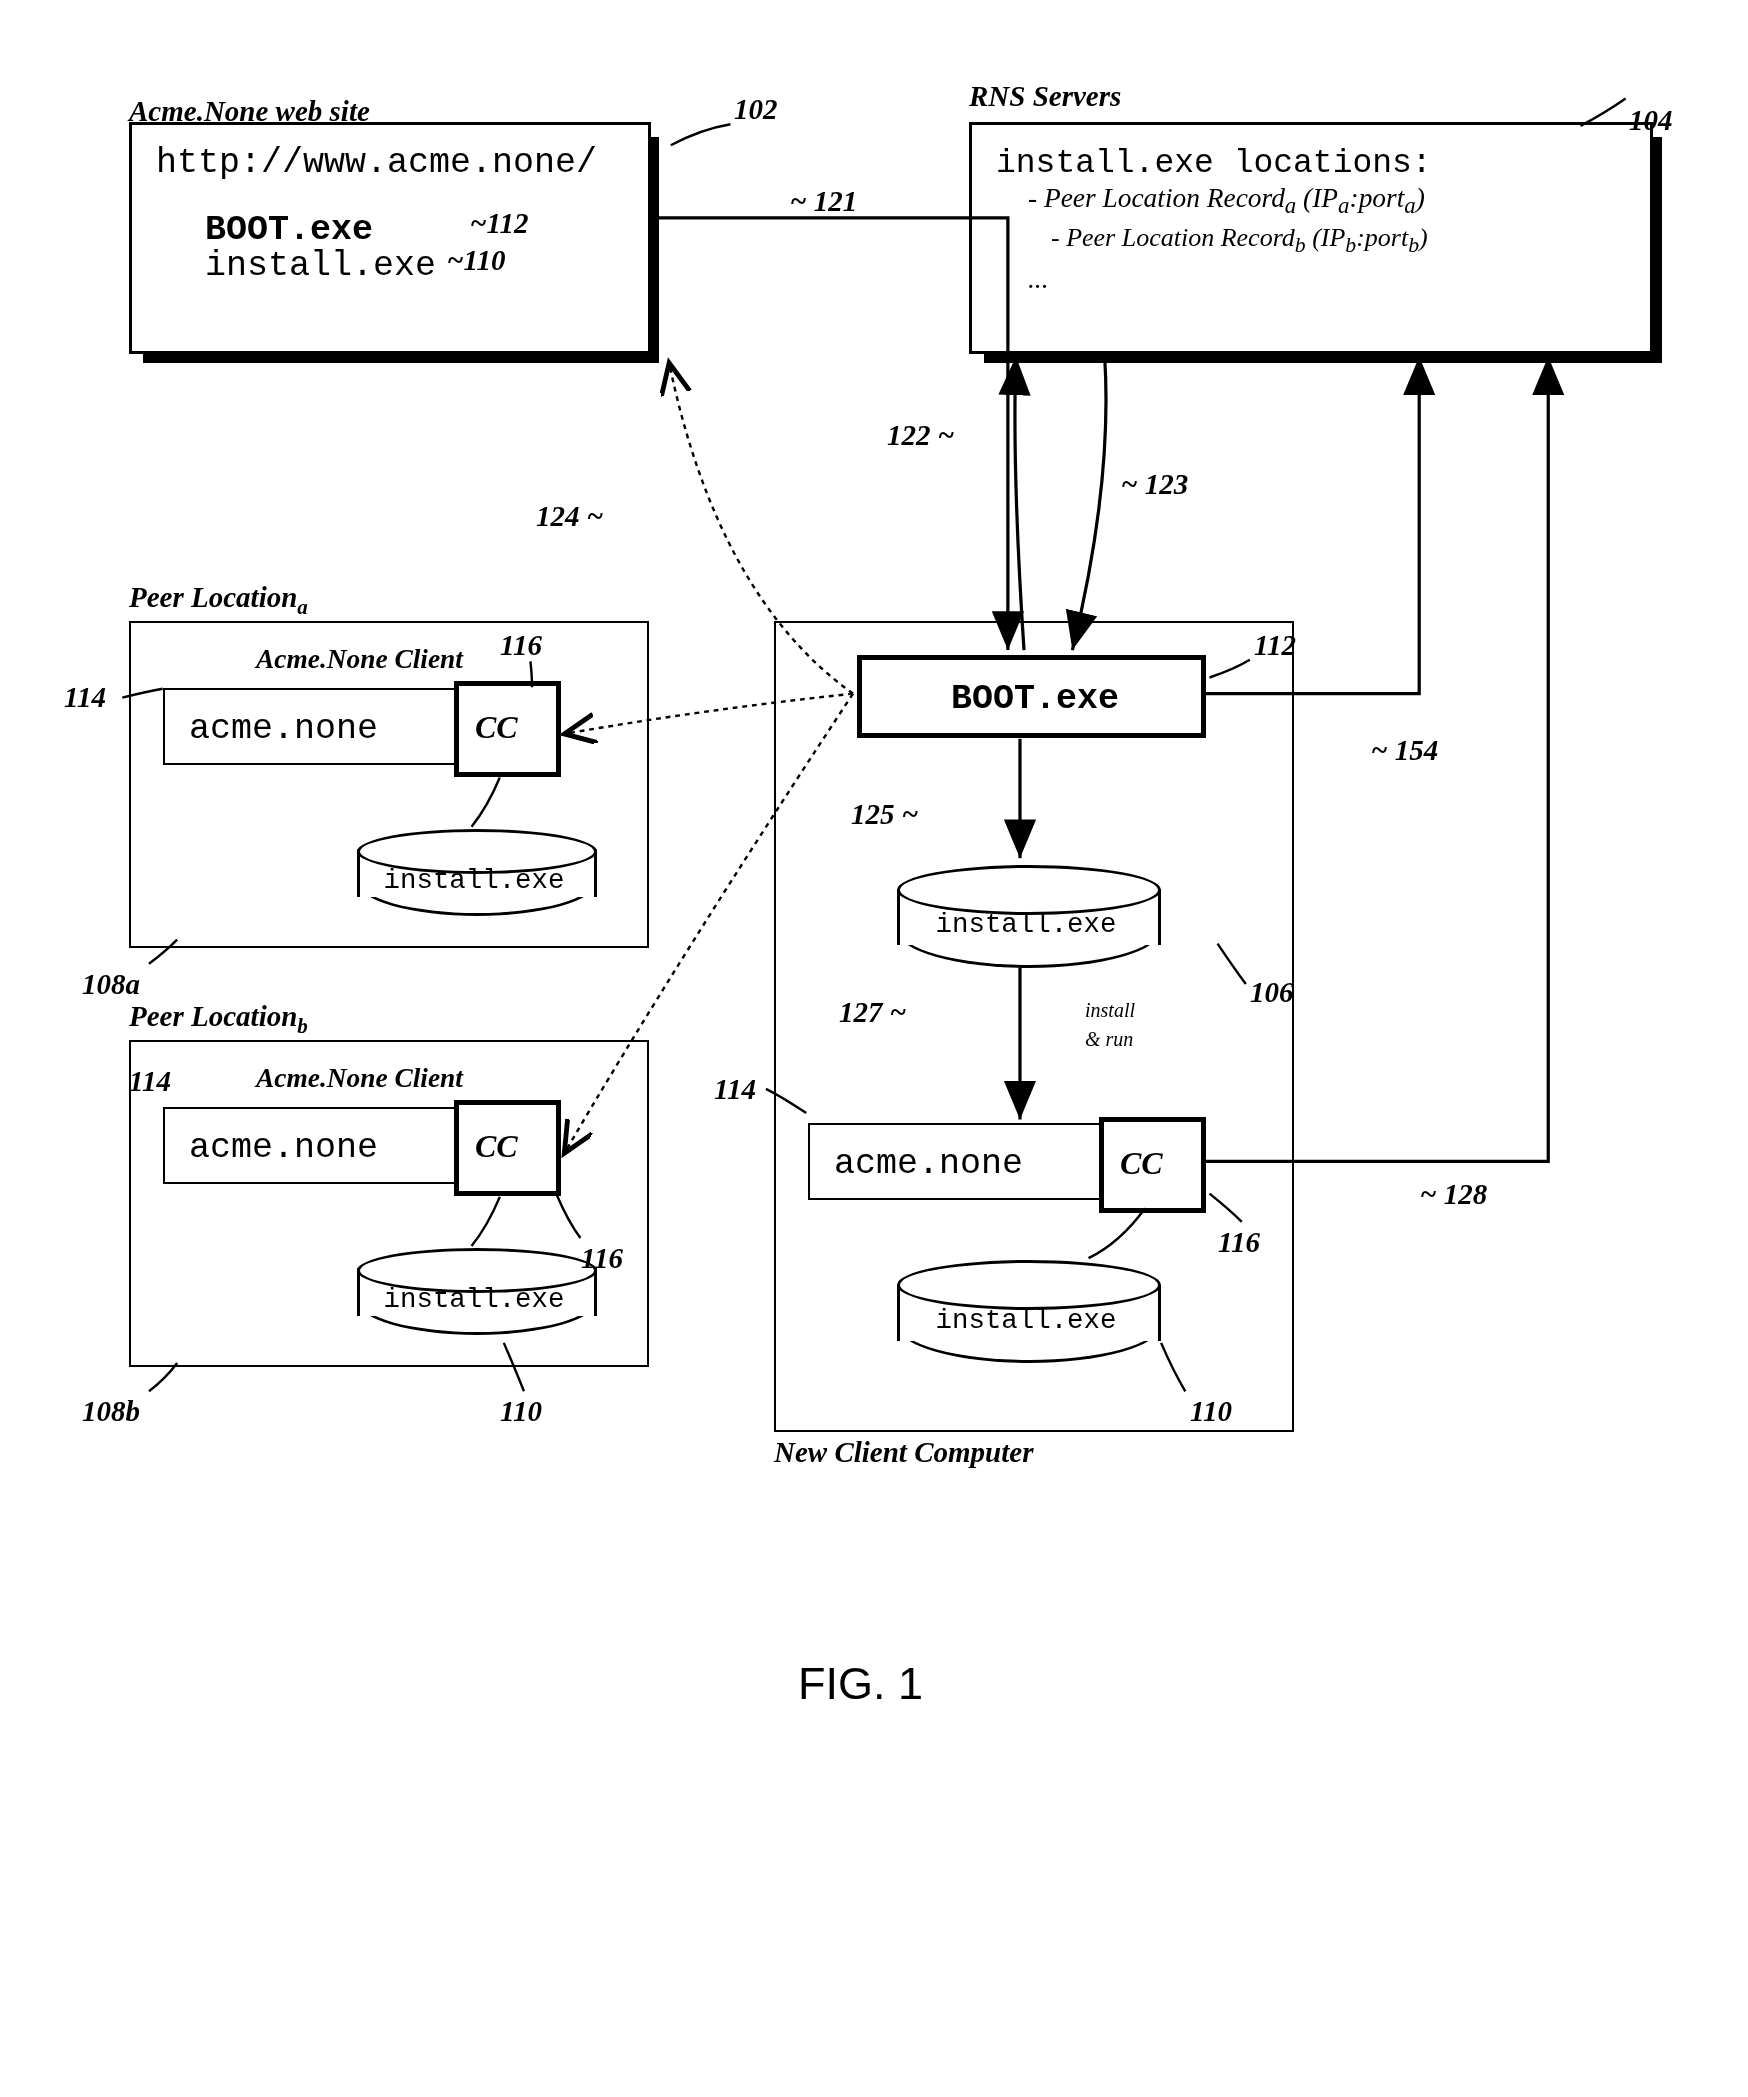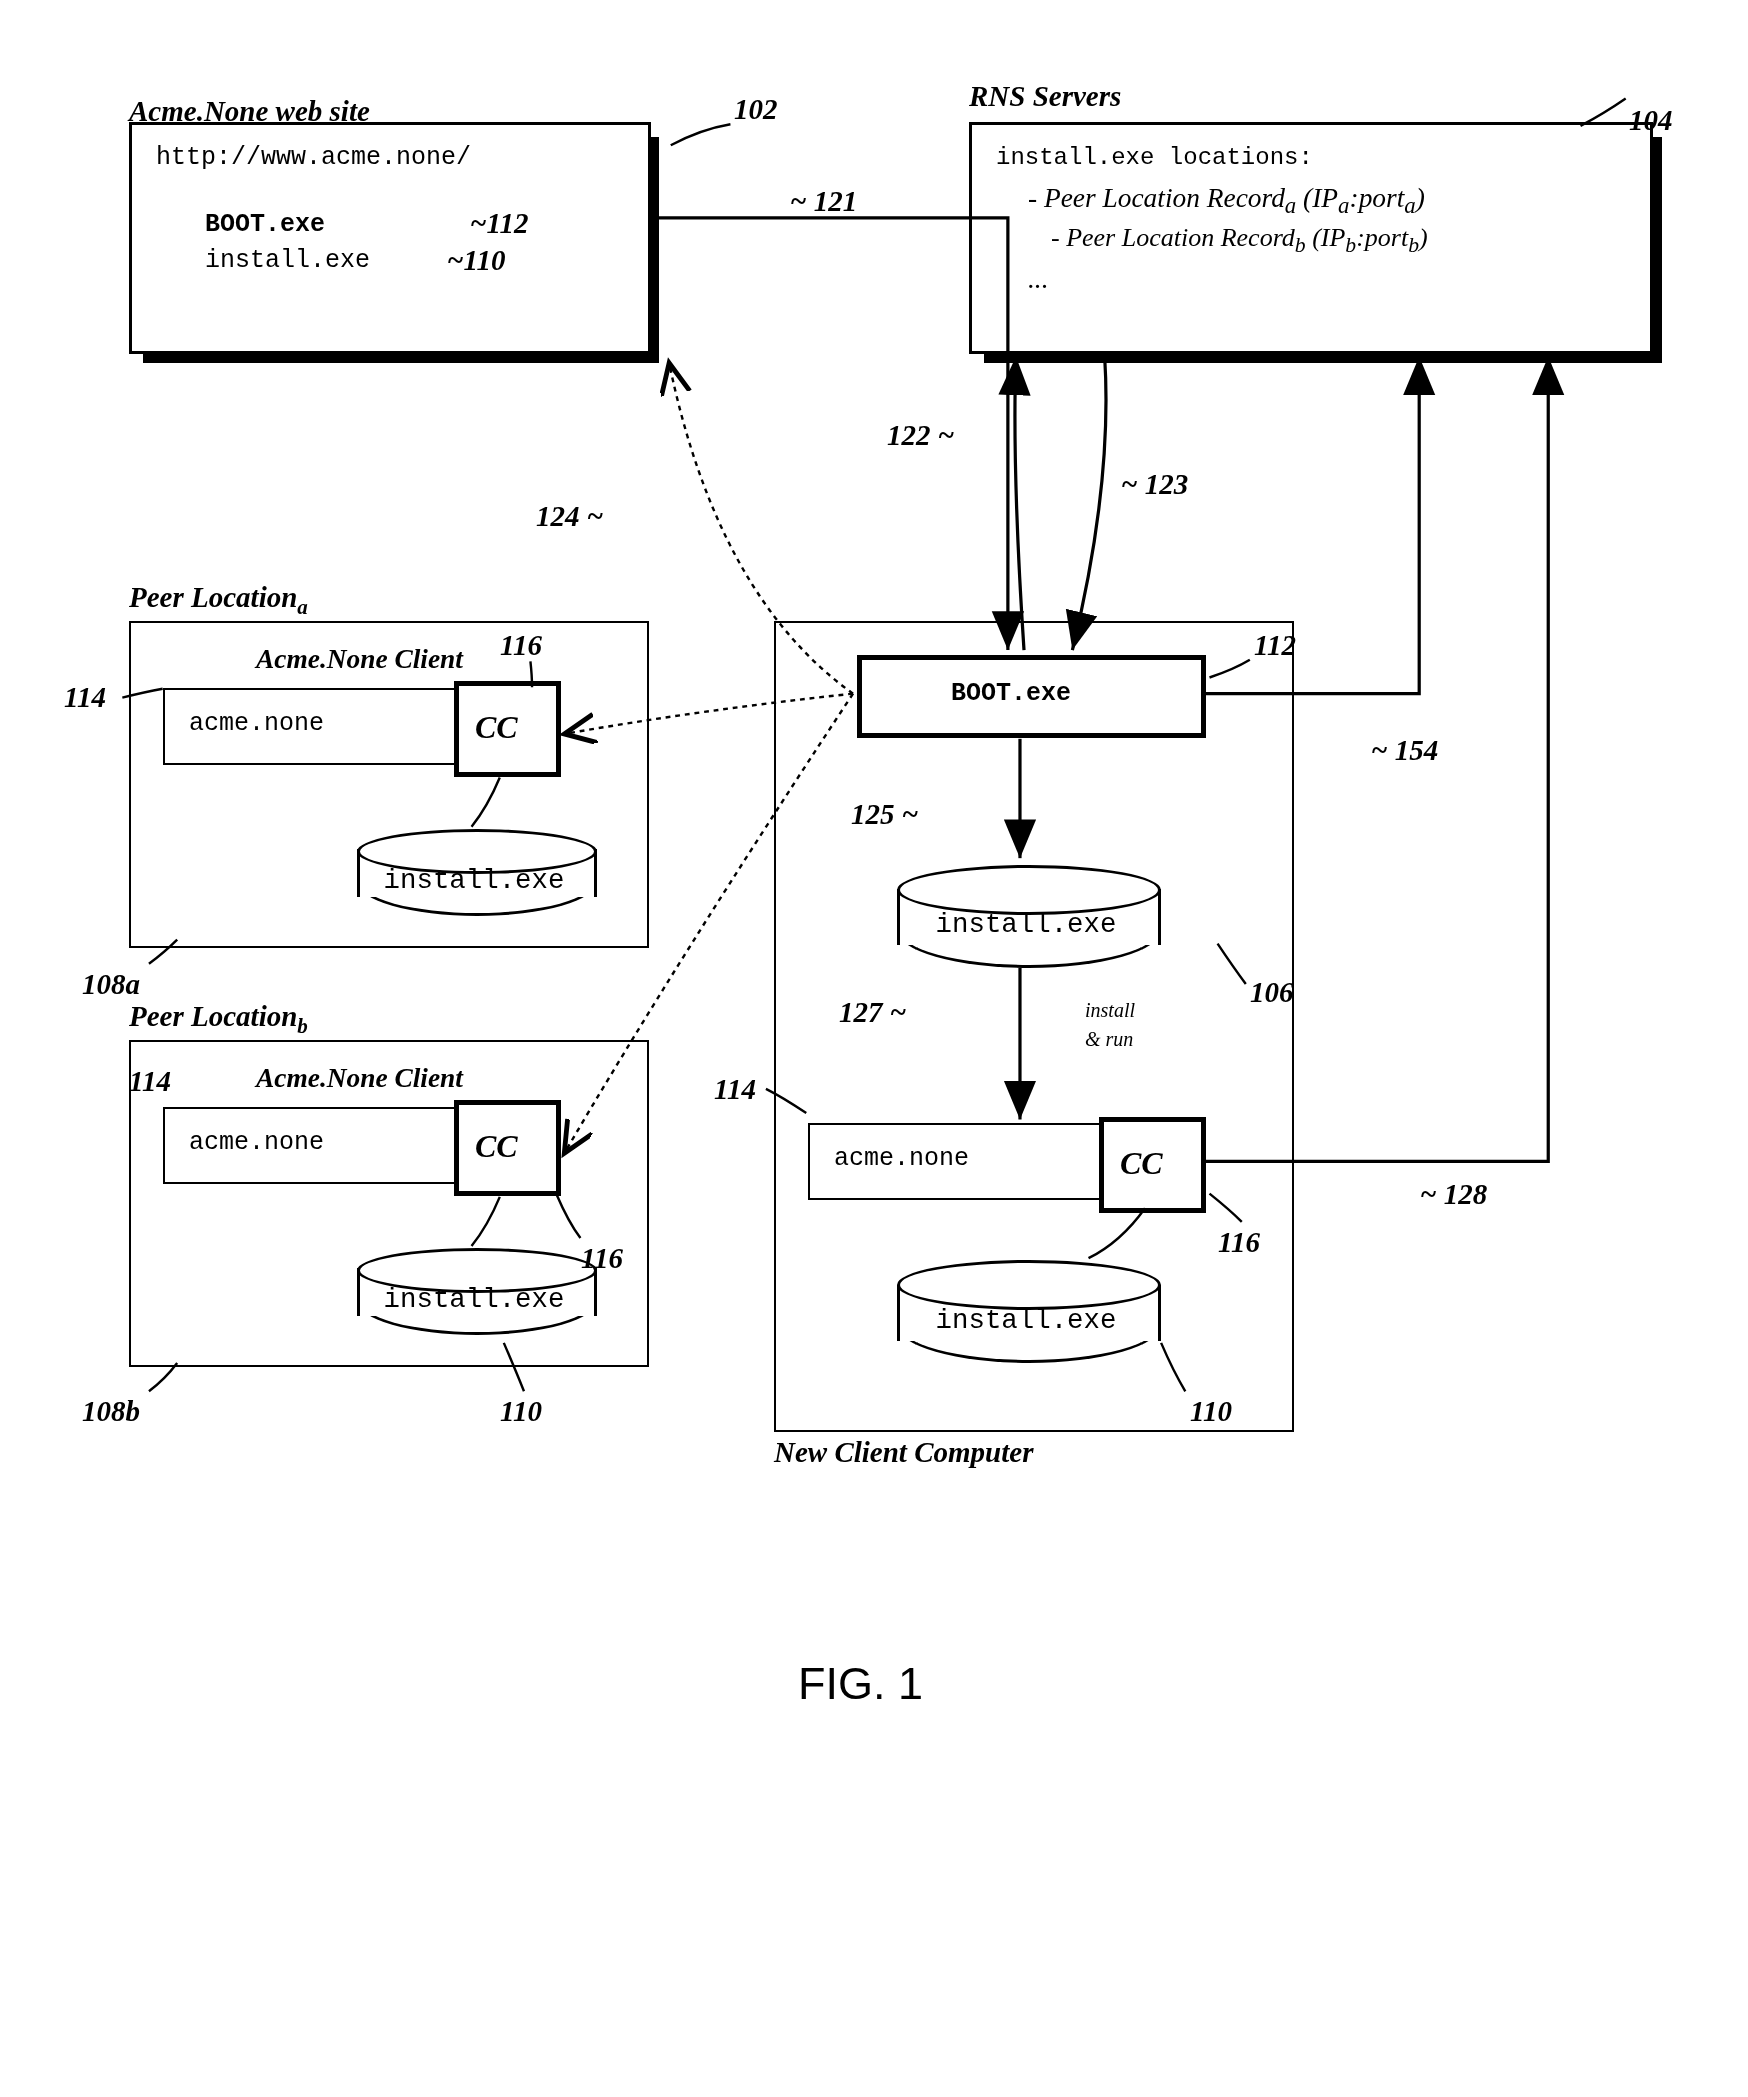--- a/index.html
+++ b/index.html
@@ -32,21 +32,21 @@
     position: absolute;
     font-style: italic;
     font-weight: bold;
     font-size: 29px;
   }
   .mono {
     font-family: 'Courier New', monospace;
   }
   .inner-text {
     font-family: 'Courier New', monospace;
-    font-size: 25px;
+    font-size: 35px;
   }
   .cyl-body {
     position: absolute;
     border-left: 3.2px solid #000;
     border-right: 3.2px solid #000;
     background: #fff;
   }
   .cyl-ellipse {
     position: absolute;
     border: 3.2px solid #000;
@@ -88,21 +88,21 @@
     <div class="inner-text" style="position:absolute; left:73px; top:85px; font-weight:bold;">BOOT.exe</div>
     <div class="inner-text" style="position:absolute; left:73px; top:121px;">install.exe</div>
     <div class="ref" style="left:315px; top:82px;margin-left:23px;">~112</div>
     <div class="ref" style="left:315px; top:119px;">~110</div>
   </div>
   <div class="label" style="left:97px; top:48px;margin-top:15px;">Acme.None web site</div>
   <div class="ref" style="left:702px; top:61px;">102</div>
 
   <div class="shadow" style="left:952px; top:105px; width:678px; height:226px;"></div>
   <div class="shadow-box" style="left:937px; top:90px; width:678px; height:226px;">
-    <div style="position:absolute; left:24px; top:18px; font-size:24px;">
+    <div style="position:absolute; left:24px; top:18px; font-size:33px;">
       <span class="mono">install.exe locations:</span>
     </div>
     <div style="position:absolute; left:56px; top:58px; font-size:27.4px; font-style:italic;">
       <span>- Peer Location Record</span><sub>a</sub><span> (IP</span><sub>a</sub><span>:port</span><sub>a</sub><span>)</span>
     </div>
     <div style="position:absolute; left:56px; top:98px; font-size:26px; font-style:italic;margin-left:23px;">
       <span>- Peer Location Record</span><sub>b</sub><span> (IP</span><sub>b</sub><span>:port</span><sub>b</sub><span>)</span>
     </div>
     <div style="position:absolute; left:56px; top:139px; font-size:27.4px; font-style:italic;">...</div>
   </div>

